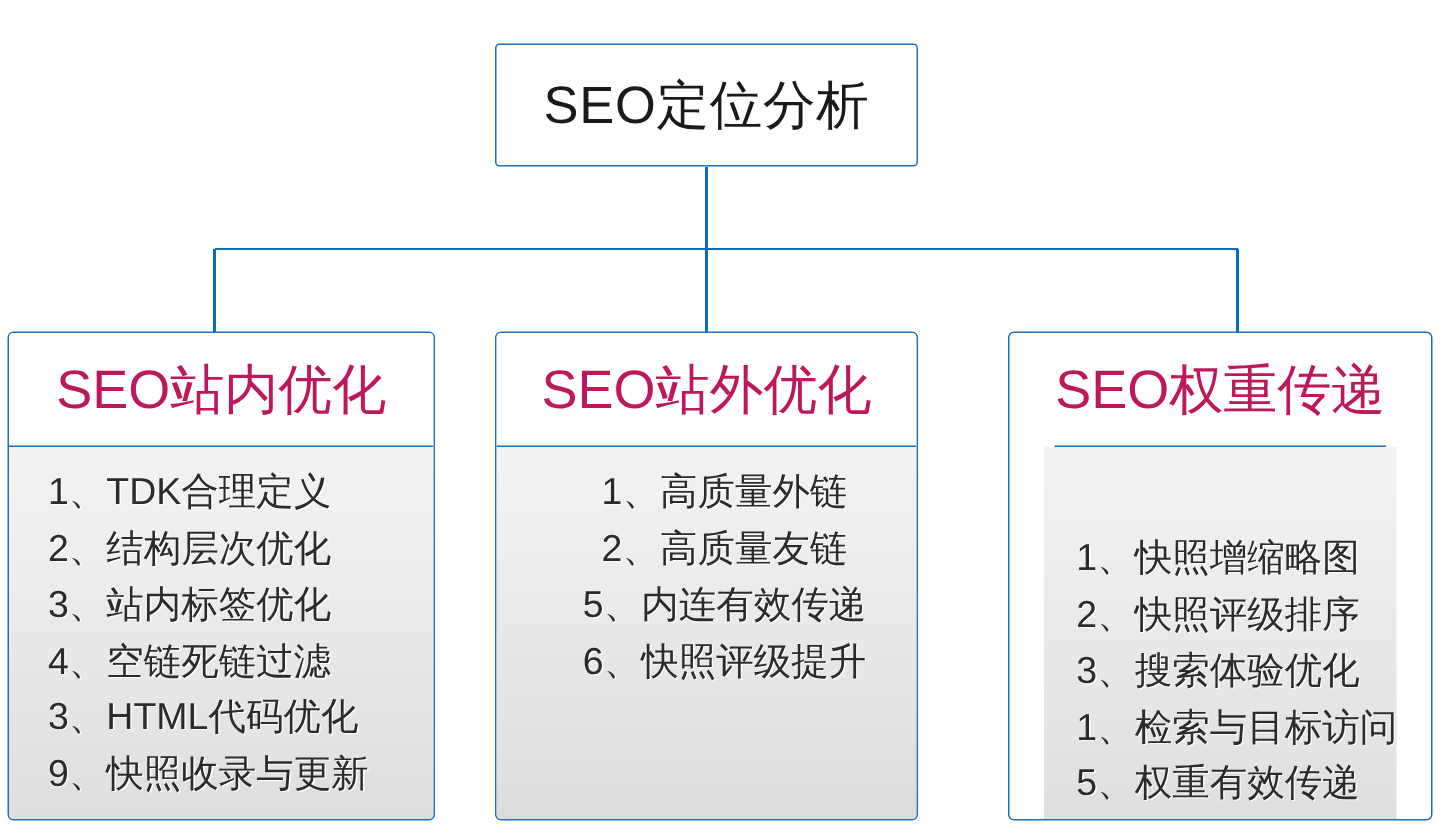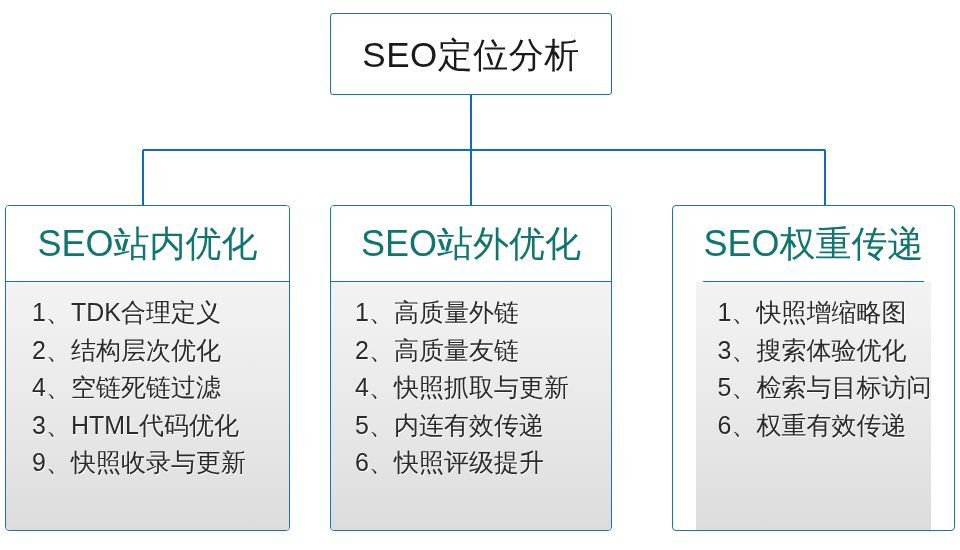--- a/index.html
+++ b/index.html
@@ -9,21 +9,21 @@
   }
   body {
     width: 960px;
     height: 550px;
     overflow: hidden;
     font-family: "Liberation Sans", "DejaVu Sans", sans-serif;
     position: relative;
   }
   #stage {
     position: absolute;
-    left: 0; top: 0;
+    left: 0; top: 16px;
     width: 960px;
     height: 486px;
     border-radius: 17px;
   }
 
   
   .connector-layer {
     position: absolute;
     left: 0; top: 0;
     width: 960px;
@@ -61,35 +61,35 @@
     height: 326px;
     box-sizing: border-box;
     border: 1.6px solid #1F6FB5;
     border-radius: 4px;
     background: #ffffff;
     overflow: hidden;
     display: flex;
     flex-direction: column;
   }
   .branch-1 { left: 5px;   width: 285px; }
-  .branch-2 { left: 330px; width: 282px; }
+  .branch-2 { left: 330px; width: 282px; text-align: center; }
   .branch-3 { left: 672px; width: 283px; align-items: center; }
 
   .branch-header {
     height: 75px;
     flex: 0 0 75px;
     background: #ffffff;
     border-bottom: 1.6px solid #1F6FB5;
     display: flex;
     align-items: center;
     justify-content: center;
   }
   .branch-header-title {
     font-size: 36px;
-    color: #0f766e;
+    color: #be185d;
     line-height: 1;
     white-space: nowrap;
     letter-spacing: 0px;
   }
 
   .branch-body {
     flex: 1 1 auto;
     background: linear-gradient(to bottom, #f3f3f3 0%, #ececec 35%, #e3e3e3 75%, #dcdcdc 100%);
     padding: 12px 0 26px 0;
     display: flex;
@@ -101,21 +101,21 @@
     margin: 0;
     padding: 0 0 0 26px;
   }
   .branch-list li {
     font-size: 25px;
     line-height: 37.5px;
     color: #2b2b2b;
     white-space: nowrap;
     text-shadow: 0.9px 0.9px 0 rgba(255,255,255,0.95);
   }
-  .branch-3 .branch-list { padding-left: 22px; }
+  .branch-3 .branch-list { padding-left: 22px; margin-top: 44px; }
   .branch-2 .branch-list { padding-left: 24px; }
 </style>
 </head>
 <body>
 
 <div id="stage">
 
   <svg class="connector-layer" viewBox="0 0 960 550" width="960" height="550" xmlns="http://www.w3.org/2000/svg">
     <g fill="none" stroke="#0F6CB6" stroke-width="1.7" shape-rendering="crispEdges">
       <line x1="471" y1="95" x2="471" y2="150"></line>
@@ -131,49 +131,50 @@
   </div>
 
   <div class="branch branch-1">
     <div class="branch-header">
       <span class="branch-header-title">SEO站内优化</span>
     </div>
     <div class="branch-body">
       <ul class="branch-list">
         <li>1、TDK合理定义</li>
         <li>2、结构层次优化</li>
+        <li>3、站内标签优化</li>
         <li>4、空链死链过滤</li>
         <li>3、HTML代码优化</li>
         <li>9、快照收录与更新</li>
       </ul>
     </div>
   </div>
 
   <div class="branch branch-2">
     <div class="branch-header">
       <span class="branch-header-title">SEO站外优化</span>
     </div>
     <div class="branch-body">
       <ul class="branch-list">
         <li>1、高质量外链</li>
         <li>2、高质量友链</li>
-        <li>4、快照抓取与更新</li>
         <li>5、内连有效传递</li>
         <li>6、快照评级提升</li>
       </ul>
     </div>
   </div>
 
   <div class="branch branch-3">
     <div class="branch-header">
       <span class="branch-header-title">SEO权重传递</span>
     </div>
     <div class="branch-body">
       <ul class="branch-list">
         <li>1、快照增缩略图</li>
+        <li>2、快照评级排序</li>
         <li>3、搜索体验优化</li>
-        <li>5、检索与目标访问</li>
-        <li>6、权重有效传递</li>
+        <li>1、检索与目标访问</li>
+        <li>5、权重有效传递</li>
       </ul>
     </div>
   </div>
 
 </div>
 
 </body></html>

